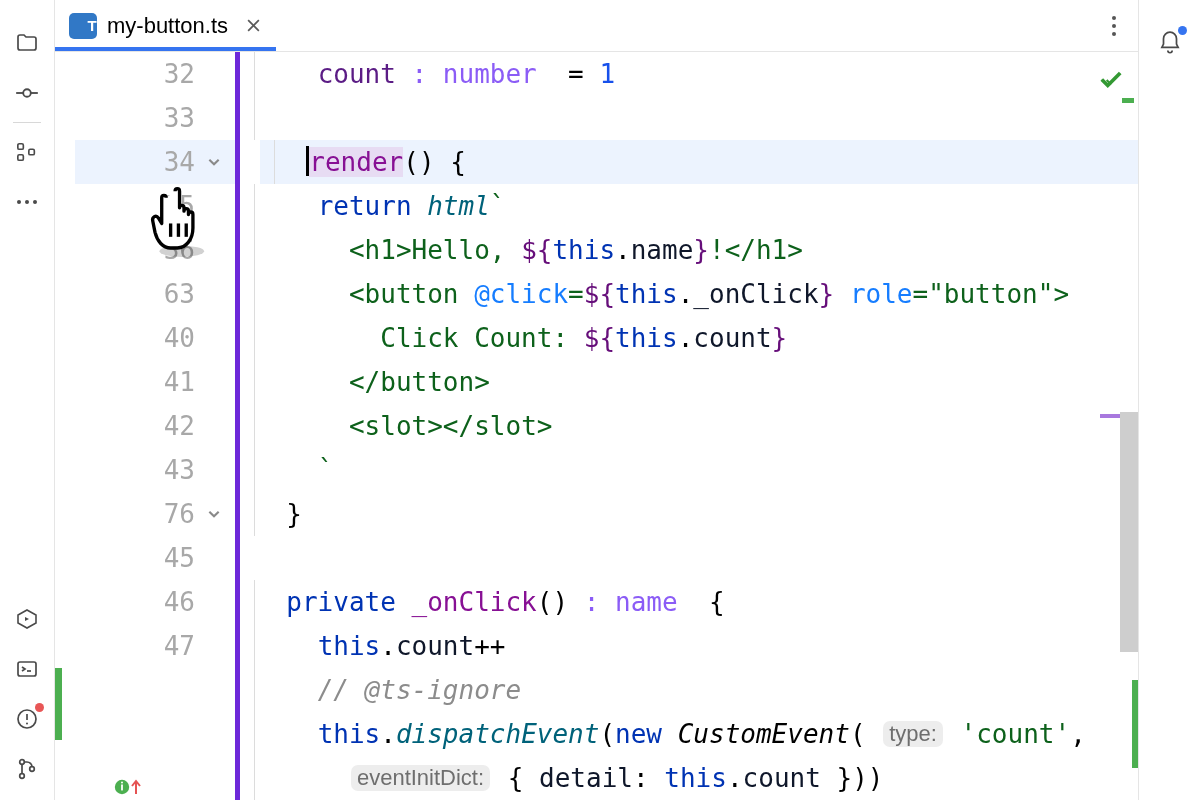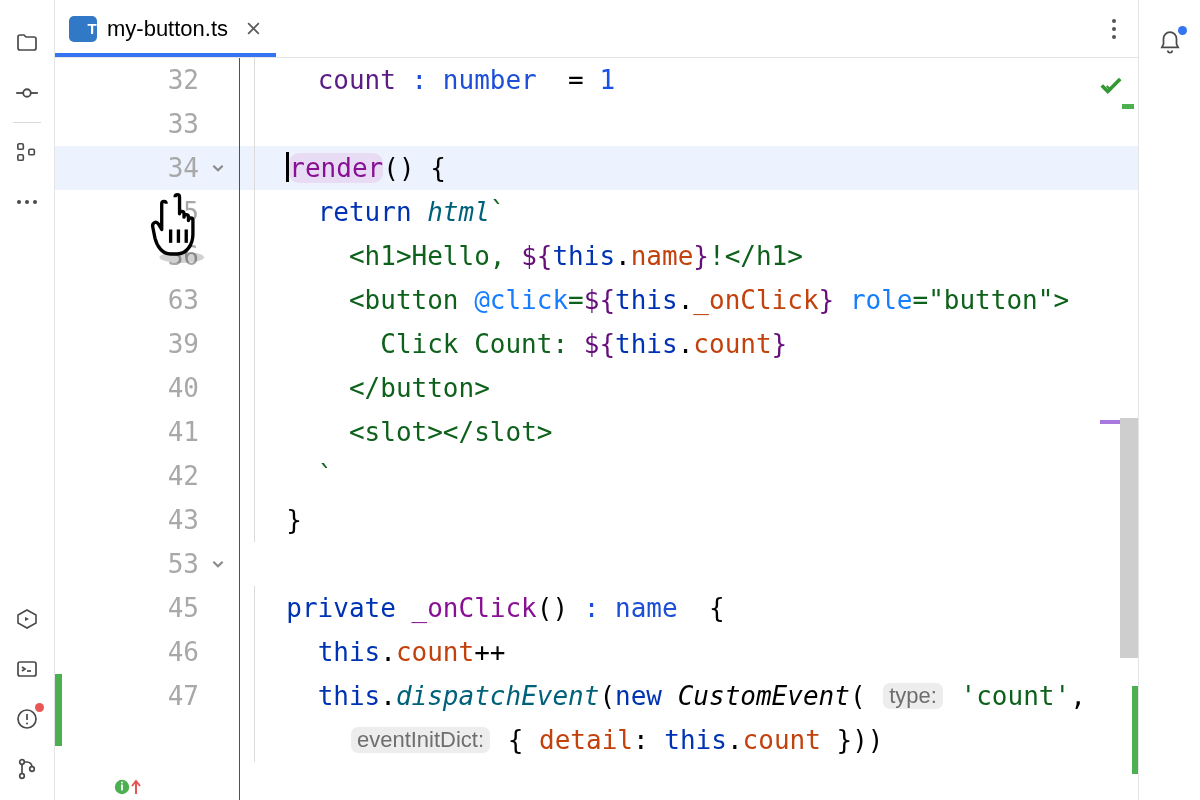--- a/index.html
+++ b/index.html
@@ -16,45 +16,45 @@
   .main { flex:1; display:flex; flex-direction:column; min-width:0; }
   .tabbar { height: 58px; display:flex; align-items:stretch; border-bottom:1px solid #e5e5e5; font-family: -apple-system, "Segoe UI", sans-serif; }
   .tab { display:flex; align-items:center; gap:10px; padding: 0 14px 0 14px; position:relative; font-size:22px; color:#000; cursor:pointer; }
   .tab.active::after{ content:""; position:absolute; left:0; right:0; bottom:0; height:4px; background:#3574F0; }
   .ts-badge { width:26px; height:26px; background:#3178C6; color:#fff; font-size:15px; font-weight:600; border-radius:5px; display:flex; align-items:center; justify-content:center; font-family:-apple-system,sans-serif;padding-left:28px; }
   .tab .close { width:18px; height:18px; display:flex; align-items:center; justify-content:center; color:#5a5a5a; margin-left:6px; }
   .tabbar .flex { flex:1; }
   .tabbar .menu { width:48px; display:flex; align-items:center; justify-content:center; color:#555; cursor:pointer; }
 
   .editor-wrap { flex:1; display:flex; position:relative; font-size: 26px; }
-  .gutter { width: 185px; border-right: 1px solid #6d28d9; position:relative; }
+  .gutter { width: 185px; border-right: 5px solid #6d28d9; position:relative; }
   .content { flex:1; position:relative; overflow:hidden; min-width:0; }
   .line-row { height: 44px; display:flex; align-items:center; }
   .gutter .line-row { justify-content:flex-end; padding-right: 12px; color:#A8A8A8; font-weight:400; gap:10px; }
   .gutter .ln { width: 48px; text-align:right; font-family: ui-monospace, Menlo, monospace; }
   .gutter .fold { width:18px; height:18px; color:#8a8a8a; display:flex; align-items:center; justify-content:center; visibility:hidden; }
   .gutter .fold.show { visibility:visible; }
   .gutter .mod { position:absolute; left:0; width:7px; background:#4CAF50; border-radius:0; }
   .content .line-row { padding-left: 14px; white-space: pre; font-family: ui-monospace, Menlo, Consolas, monospace; position:relative; }
-  .hl { background:#ECF3FE; }
+  .hl { background:#ECF3FE;margin-left:20px; }
   .tk-kw { color:#0033B3; }
   .tk-id { color:#5B1C85; font-weight:500; }
-  .tk-id2 { color:#c2410c; }
+  .tk-id2 { color:#0f172a; }
   .tk-call { color:#00627A; font-style:italic; }
   .tk-num { color:#1750EB; }
   .tk-str { color:#0D611B; }
   .tk-fn { color:#871094; }
   .tk-tag { color:#0D611B; }
   .tk-attr { color:#167DFF; }
   .tk-comment { color:#8C8C8C; font-style: italic; }
   .tk-tmpl { color: #660E7A; }
   .tk-cls { color:#000; }
-  .tk-hint { color:#1d4ed8; font-style:normal; }
+  .tk-hint { color:#8b5cf6; font-style:normal; }
   .inlay { background:#EDEDED; color:#6e6e6e; border-radius:7px; padding: 0 6px 0 6px; font-size:22px; font-family:-apple-system,sans-serif; margin:0 2px; }
-  span.render-hl { background:#E7DCF3;border-radius:10px; }
+  span.render-hl { background:#E7DCF3; }
 
   .cursor { display:inline-block; width:3px; height:30px; background:#000; vertical-align:middle; margin-top:-2px; }
 
   
   .insp { position:absolute; top: 14px; right: 14px; z-index:5; }
   .scroll-thumb { position:absolute; right:0; top: 360px; width:18px; height: 240px; background:#CECECE; border-radius:0; z-index:4; }
   .minimarks div { position:absolute; right: 4px; width: 12px; height: 5px; }
   .thick-mark { position:absolute; right:0; width:38px; height:4px; background:#A878DE; top:362px; }
 
   
@@ -209,28 +209,20 @@
           </div>
           <div class="line-row">
             <span class="ln">63</span>
             <span class="fold">
               <svg width="14" height="14" viewBox="0 0 12 12" fill="none" stroke="currentColor" stroke-width="1.8">
                 <polyline points="2 4 6 8 10 4"></polyline>
               </svg>
             </span>
           </div>
           <div class="line-row">
-            <span class="ln">39</span>
-            <span class="fold">
-              <svg width="14" height="14" viewBox="0 0 12 12" fill="none" stroke="currentColor" stroke-width="1.8">
-                <polyline points="2 4 6 8 10 4"></polyline>
-              </svg>
-            </span>
-          </div>
-          <div class="line-row">
             <span class="ln">40</span>
             <span class="fold">
               <svg width="14" height="14" viewBox="0 0 12 12" fill="none" stroke="currentColor" stroke-width="1.8">
                 <polyline points="2 4 6 8 10 4"></polyline>
               </svg>
             </span>
           </div>
           <div class="line-row">
             <span class="ln">41</span>
             <span class="fold">
@@ -249,21 +241,21 @@
           </div>
           <div class="line-row">
             <span class="ln">43</span>
             <span class="fold">
               <svg width="14" height="14" viewBox="0 0 12 12" fill="none" stroke="currentColor" stroke-width="1.8">
                 <polyline points="2 4 6 8 10 4"></polyline>
               </svg>
             </span>
           </div>
           <div class="line-row">
-            <span class="ln">53</span>
+            <span class="ln">76</span>
             <span class="fold show">
               <svg width="14" height="14" viewBox="0 0 12 12" fill="none" stroke="currentColor" stroke-width="1.8">
                 <polyline points="2 4 6 8 10 4"></polyline>
               </svg>
             </span>
           </div>
           <div class="line-row">
             <span class="ln">45</span>
             <span class="fold">
               <svg width="14" height="14" viewBox="0 0 12 12" fill="none" stroke="currentColor" stroke-width="1.8">
@@ -313,20 +305,21 @@
           <div class="line-row"><span style="display: inline-block; height: 100%; border-left: 1px solid rgb(220, 220, 220); margin-left: 0px;"></span><span>      </span><span class="tk-str">&lt;</span><span class="tk-tag">h1</span><span class="tk-str">&gt;Hello, </span><span class="tk-tmpl">${</span><span class="tk-kw">this</span><span class="">.</span><span class="tk-id2">name</span><span class="tk-tmpl">}</span><span class="tk-str">!&lt;/</span><span class="tk-tag">h1</span><span class="tk-str">&gt;</span></div>
           <div class="line-row"><span style="display: inline-block; height: 100%; border-left: 1px solid rgb(220, 220, 220); margin-left: 0px;"></span><span>      </span><span class="tk-str">&lt;</span><span class="tk-tag">button </span><span class="tk-attr">@click</span><span class="tk-str">=</span><span class="tk-tmpl">${</span><span class="tk-kw">this</span><span class="">.</span><span class="tk-id2">_onClick</span><span class="tk-tmpl">}</span><span class="tk-str"> </span><span class="tk-attr">role</span><span class="tk-str">=</span><span class="tk-str">"button"</span><span class="tk-str">&gt;</span></div>
           <div class="line-row"><span style="display: inline-block; height: 100%; border-left: 1px solid rgb(220, 220, 220); margin-left: 0px;"></span><span>        </span><span class="tk-str">Click Count: </span><span class="tk-tmpl">${</span><span class="tk-kw">this</span><span class="">.</span><span class="tk-id2">count</span><span class="tk-tmpl">}</span></div>
           <div class="line-row"><span style="display: inline-block; height: 100%; border-left: 1px solid rgb(220, 220, 220); margin-left: 0px;"></span><span>      </span><span class="tk-str">&lt;/</span><span class="tk-tag">button</span><span class="tk-str">&gt;</span></div>
           <div class="line-row"><span style="display: inline-block; height: 100%; border-left: 1px solid rgb(220, 220, 220); margin-left: 0px;"></span><span>      </span><span class="tk-str">&lt;</span><span class="tk-tag">slot</span><span class="tk-str">&gt;&lt;/</span><span class="tk-tag">slot</span><span class="tk-str">&gt;</span></div>
           <div class="line-row"><span style="display: inline-block; height: 100%; border-left: 1px solid rgb(220, 220, 220); margin-left: 0px;"></span><span>    </span><span class="tk-str">`</span></div>
           <div class="line-row"><span style="display: inline-block; height: 100%; border-left: 1px solid rgb(220, 220, 220); margin-left: 0px;"></span><span>  </span><span class="">}</span></div>
           <div class="line-row"><span style="display: inline-block; height: 100%; border-left: 1px solid transparent; margin-left: 0px;"></span><span></span></div>
           <div class="line-row"><span style="display: inline-block; height: 100%; border-left: 1px solid rgb(220, 220, 220); margin-left: 0px;"></span><span>  </span><span class="tk-kw">private </span><span class="tk-fn">_onClick</span><span class="">() </span><span class="tk-hint">: name  </span><span class="">{</span></div>
           <div class="line-row"><span style="display: inline-block; height: 100%; border-left: 1px solid rgb(220, 220, 220); margin-left: 0px;"></span><span>    </span><span class="tk-kw">this</span><span class="">.</span><span class="tk-id2">count</span><span class="">++</span></div>
+          <div class="line-row"><span style="display: inline-block; height: 100%; border-left: 1px solid rgb(220, 220, 220); margin-left: 0px;"></span><span>    </span><span class="tk-comment">// @ts-ignore</span></div>
           <div class="line-row"><span style="display: inline-block; height: 100%; border-left: 1px solid rgb(220, 220, 220); margin-left: 0px;"></span><span>    </span><span class="tk-kw">this</span><span class="">.</span><span class="tk-call">dispatchEvent</span><span class="">(</span><span class="tk-kw">new </span><span class="tk-cls" style="font-style: italic;">CustomEvent</span><span class="">( </span><span class="inlay">type:</span><span class=""> </span><span class="tk-str">'count'</span><span class="">,</span></div>
           <div class="line-row"><span style="display: inline-block; height: 100%; border-left: 1px solid rgb(220, 220, 220); margin-left: 0px;"></span><span>      </span><span class="inlay">eventInitDict:</span><span class=""> { </span><span class="tk-id2">detail</span><span class="">: </span><span class="tk-kw">this</span><span class="">.</span><span class="tk-id2">count</span><span class=""> }))</span></div>
         </div>
 
       <div class="hand" style="left:93px; top:128px">
         <svg width="72" height="78" viewBox="0 0 64 70">
           <g>
             <path d="M24 10 c0-3 4-3 4 0 v15 c0-3 4-3 4 0 v3 c0-3 4-3 4 0 v3 c0-3 4-3 4 0 v12 c0 10-6 18-14 18 h-6 c-7 0-12-6-14-14 l-2-10 c-1-4 3-6 5-3 l3 5 V16 c0-3 4-3 4 0" fill="#fff" stroke="#000" stroke-width="3" stroke-linejoin="round"></path>
             <line x1="20" y1="39" x2="20" y2="51" stroke="#000" stroke-width="3"></line>
             <line x1="27" y1="39" x2="27" y2="51" stroke="#000" stroke-width="3"></line>

